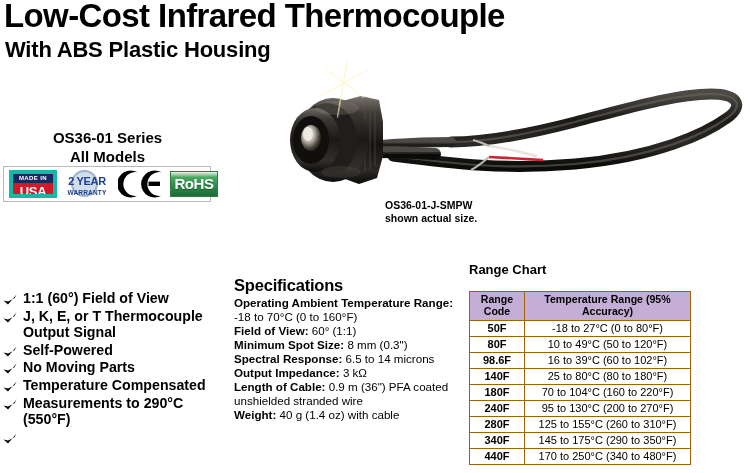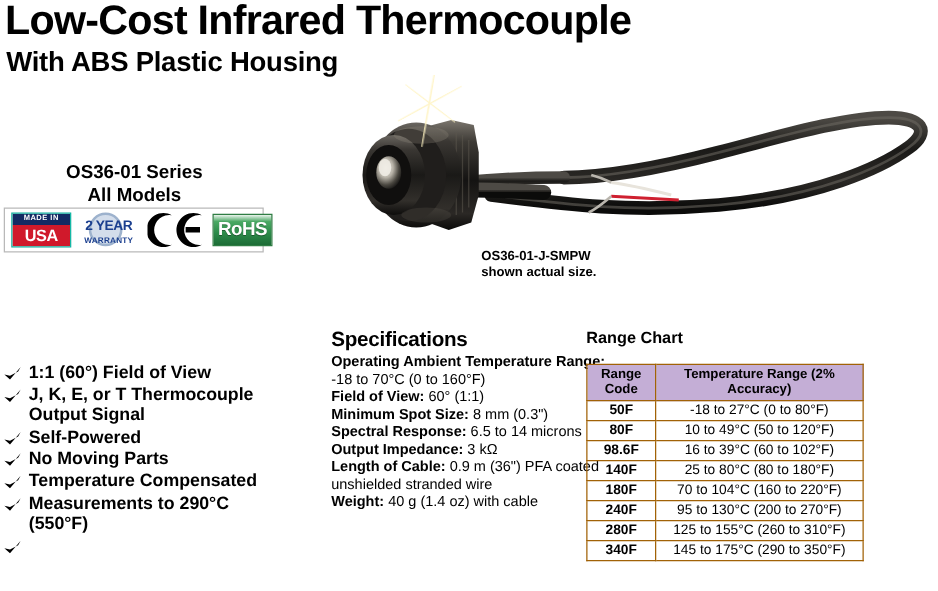--- a/index.html
+++ b/index.html
@@ -69,21 +69,21 @@
   }
   .badge {
     position: relative;
     flex: none;
   }
   
   #badge-usa {
     width: 48px;
     height: 28px;
     margin-left: 2px;
-    border: 1px solid #14b8a6;
+    border: 4px solid #14b8a6;
     box-sizing: border-box;
     background: #e5e5e5;
     overflow: hidden;
   }
   #badge-usa .usa-top {
     height: 9px;
     background: #132a63;
     color: #ffffff;
     font-size: 6px;
     font-weight: bold;
@@ -203,23 +203,22 @@
     left: 1px;
     top: 3px;
     width: 14px;
     height: 12px;
   }
 
   
   #specs {
     position: absolute;
     left: 234px;
-    top: 263px;
+    top: 276px;
     width: 232px;
-    margin-left: 31px;
   }
   #specs h2 {
     margin: 0 0 1px 0;
     font-size: 16.5px;
     font-weight: bold;
     line-height: 19px;
     letter-spacing: -0.2px;
   }
   .spec {
     font-size: 11.6px;
@@ -483,21 +482,21 @@
       <span>40 g (1.4 oz) with cable</span>
     </div>
   </div>
 
   <div id="chart-wrap">
     <div id="chart-title">Range Chart</div>
     <table class="range">
       <thead>
         <tr>
           <th class="c1">Range Code</th>
-          <th>Temperature Range (2% Accuracy)</th>
+          <th>Temperature Range (95% Accuracy)</th>
         </tr>
       </thead>
       <tbody>
         <tr>
           <td class="code">50F</td>
           <td class="range-val">-18 to 27°C (0 to 80°F)</td>
         </tr>
         <tr>
           <td class="code">80F</td>
           <td class="range-val">10 to 49°C (50 to 120°F)</td>
@@ -519,17 +518,21 @@
           <td class="range-val">95 to 130°C (200 to 270°F)</td>
         </tr>
         <tr>
           <td class="code">280F</td>
           <td class="range-val">125 to 155°C (260 to 310°F)</td>
         </tr>
         <tr>
           <td class="code">340F</td>
           <td class="range-val">145 to 175°C (290 to 350°F)</td>
         </tr>
+        <tr>
+          <td class="code">440F</td>
+          <td class="range-val">170 to 250°C (340 to 480°F)</td>
+        </tr>
       </tbody>
     </table>
   </div>
 
 </div>
 
 </body></html>

